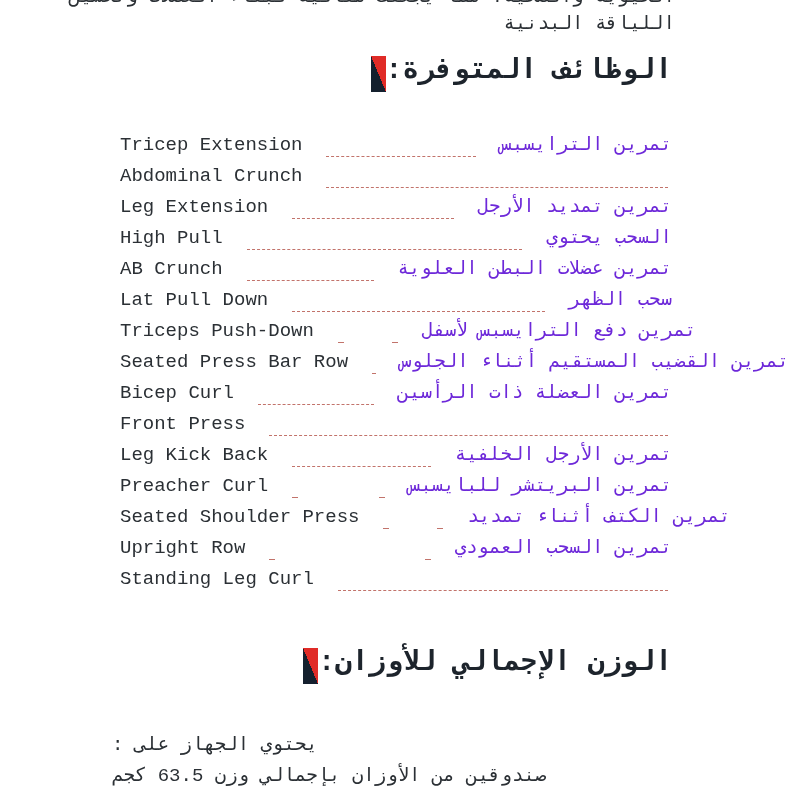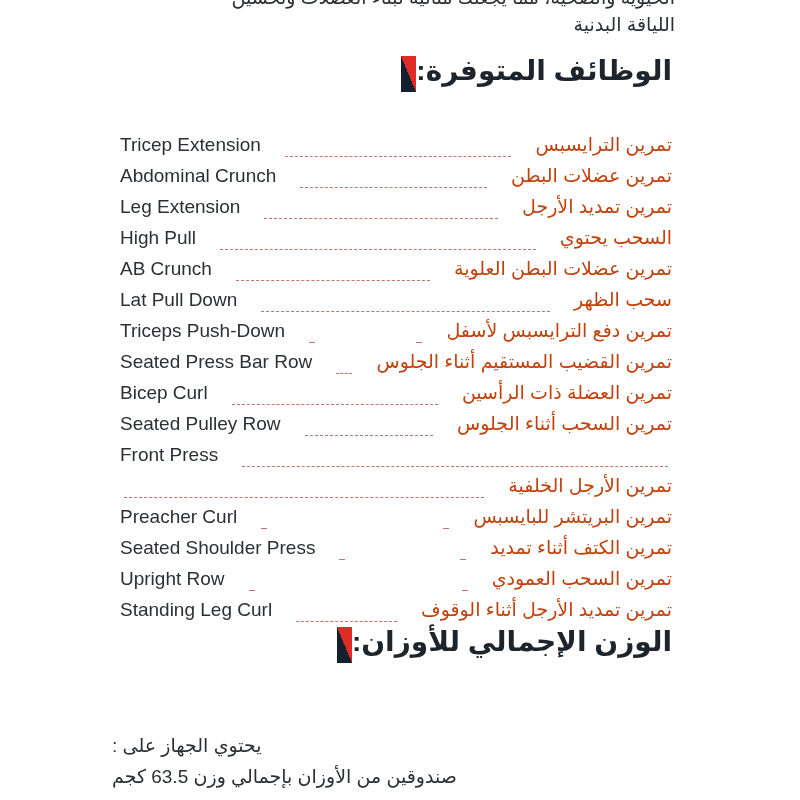--- a/index.html
+++ b/index.html
@@ -14,20 +14,21 @@
     color: #2b3035;
     overflow: hidden;
     position: relative;
   }
 
   .page {
     position: relative;
     width: 800px;
     height: 800px;
     box-sizing: border-box;
+    font-family: Liberation Mono, monospace;
   }
 
   
   .intro-block {
     position: absolute;
     top: -16px;
     left: 115px;
     width: 560px;
     text-align: right;
     direction: rtl;
@@ -61,21 +62,21 @@
     height: 36px;
     margin-right: 0px;
     margin-left: 12px;
     background:
       linear-gradient(to bottom left, #e02b27 0 50%, #14202e 50% 100%);
     flex: 0 0 auto;
     display: block;
   }
 
   #head-jobs { top: 56px; }
-  #head-weight { top: 627px; }
+  #head-weight { top: 648px; }
 
   
   .ex-list {
     position: absolute;
     top: 132px;
     left: 120px;
     width: 552px;
   }
   .ex-row {
     display: flex;
@@ -113,21 +114,21 @@
   }
   .ex-dots.short {
     flex: 0 0 auto;
     width: 6px;
   }
   .ex-spacer {
     flex: 1 1 auto;
   }
   .ex-ar {
     font-size: 19px;
-    color: #c2410c;
+    color: #6d28d9;
     white-space: nowrap;
     direction: rtl;
     flex: 0 0 auto;
     text-align: right;
     line-height: 26px;
   }
 
   
   .weight-body {
     position: absolute;
@@ -161,21 +162,20 @@
 
   <div class="ex-list" id="exercise-list">
       <div class="ex-row">
         <span class="ex-en">Tricep Extension</span>
         <span class="ex-dots"></span>
         <span class="ex-ar">تمرين الترايسبس</span>
       </div>
       <div class="ex-row">
         <span class="ex-en">Abdominal Crunch</span>
         <span class="ex-dots"></span>
-        <span class="ex-ar">تمرين عضلات البطن</span>
       </div>
       <div class="ex-row">
         <span class="ex-en">Leg Extension</span>
         <span class="ex-dots"></span>
         <span class="ex-ar">تمرين تمديد الأرجل</span>
       </div>
       <div class="ex-row">
         <span class="ex-en">High Pull</span>
         <span class="ex-dots"></span>
         <span class="ex-ar">السحب يحتوي</span>
@@ -201,29 +201,25 @@
         <span class="ex-en">Seated Press Bar Row</span>
         <span class="ex-dots"></span>
         <span class="ex-ar">تمرين القضيب المستقيم أثناء الجلوس</span>
       </div>
       <div class="ex-row">
         <span class="ex-en">Bicep Curl</span>
         <span class="ex-dots"></span>
         <span class="ex-ar">تمرين العضلة ذات الرأسين</span>
       </div>
       <div class="ex-row">
-        <span class="ex-en">Seated Pulley Row</span>
-        <span class="ex-dots"></span>
-        <span class="ex-ar">تمرين السحب أثناء الجلوس</span>
-      </div>
-      <div class="ex-row">
         <span class="ex-en">Front Press</span>
         <span class="ex-dots"></span>
       </div>
       <div class="ex-row">
+        <span class="ex-en">Leg Kick Back</span>
         <span class="ex-dots"></span>
         <span class="ex-ar">تمرين الأرجل الخلفية</span>
       </div>
       <div class="ex-row">
         <span class="ex-en">Preacher Curl</span>
         <span class="ex-dots short"></span>
         <span class="ex-spacer"></span>
         <span class="ex-dots short"></span>
         <span class="ex-ar">تمرين البريتشر للبايسبس</span>
       </div>
@@ -237,21 +233,20 @@
       <div class="ex-row">
         <span class="ex-en">Upright Row</span>
         <span class="ex-dots short"></span>
         <span class="ex-spacer"></span>
         <span class="ex-dots short"></span>
         <span class="ex-ar">تمرين السحب العمودي</span>
       </div>
       <div class="ex-row">
         <span class="ex-en">Standing Leg Curl</span>
         <span class="ex-dots"></span>
-        <span class="ex-ar">تمرين تمديد الأرجل أثناء الوقوف</span>
       </div>
     </div>
 
   <div class="section-head" id="head-weight">
     <span class="accent-mark"></span>
     <span class="head-text">الوزن الإجمالي للأوزان:</span>
   </div>
 
   <div class="weight-body" id="weight-body">
       <div class="weight-line">يحتوي الجهاز على :</div>

